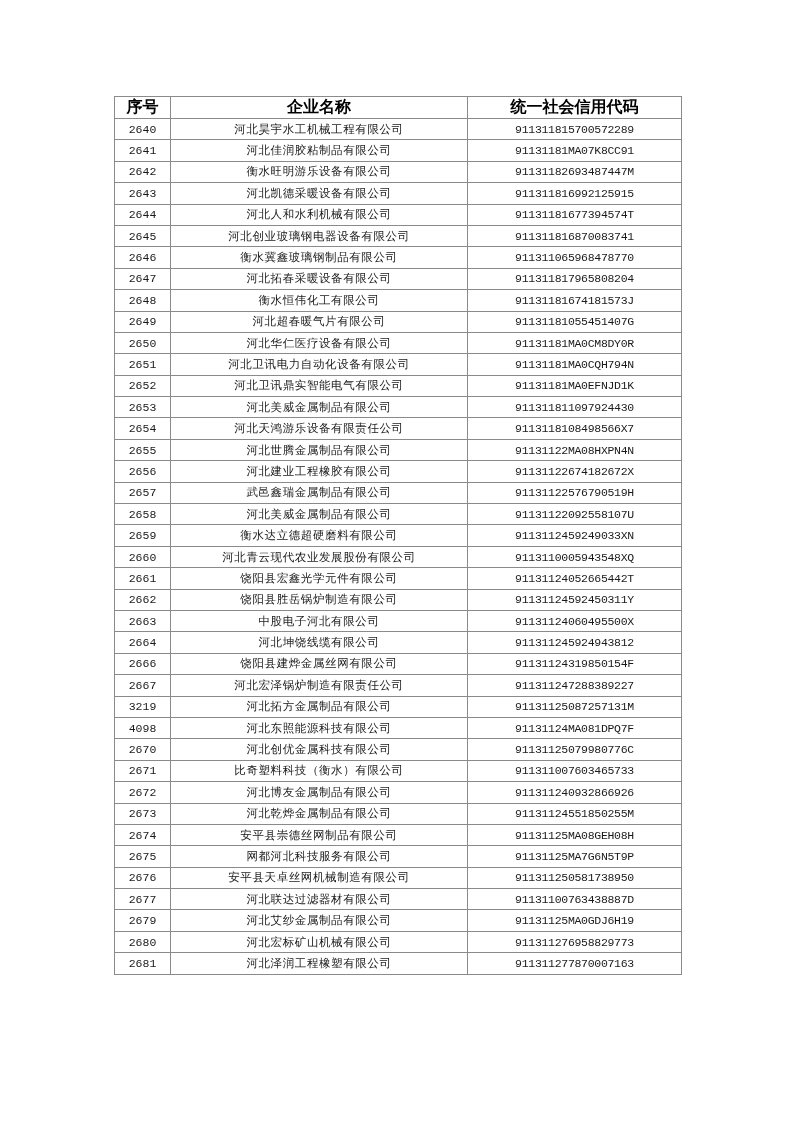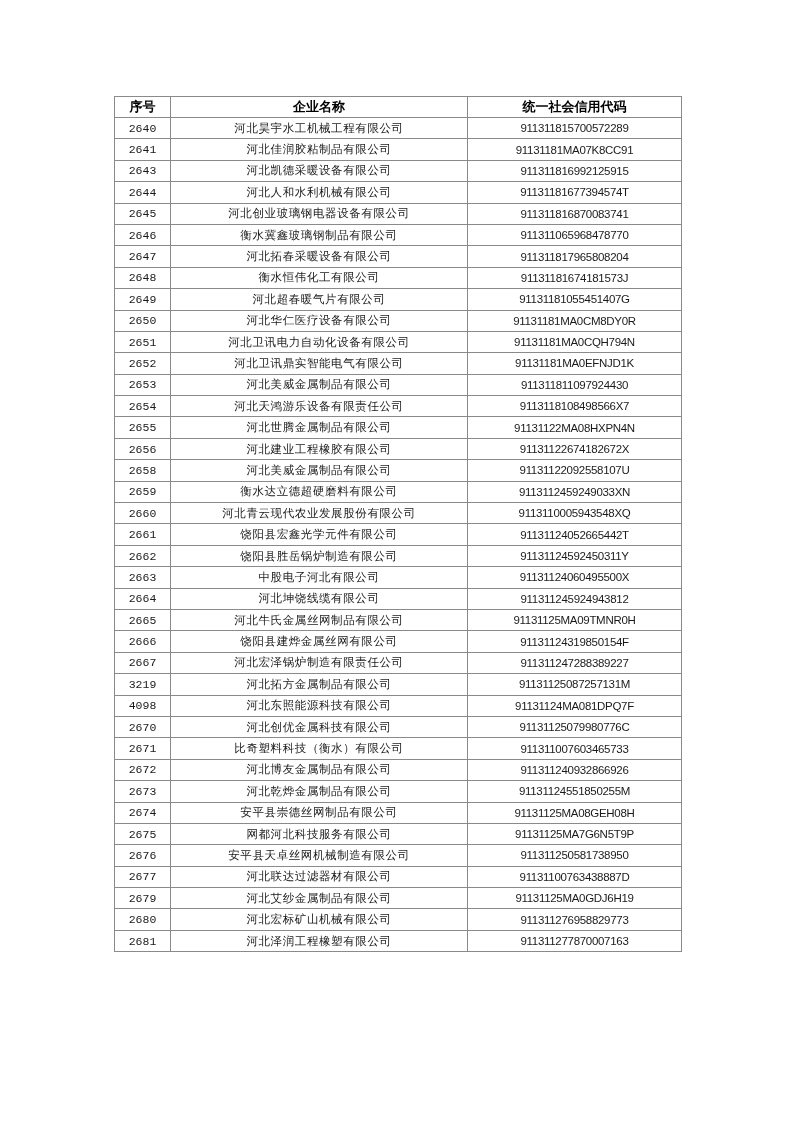--- a/index.html
+++ b/index.html
@@ -35,35 +35,35 @@
     table.registry td {
       border: 1px solid #8a8a8a;
       text-align: center;
       vertical-align: middle;
       padding: 0;
       white-space: nowrap;
       overflow: hidden;
     }
     table.registry th {
       height: 20px;
-      font-size: 13px;
+      font-size: 16px;
       font-weight: bold;
       color: #000;
     }
     table.registry td {
       height: 20.4px;
       font-size: 11.5px;
       color: #1a1a1a;
     }
     td.col-seq {
       font-family: "Liberation Mono", "DejaVu Sans Mono", monospace;
       font-size: 11.5px;
     }
     td.col-code {
-      font-family: Liberation Sans, sans-serif;
+      font-family: Liberation Mono, monospace;
       font-size: 11.5px;
       letter-spacing: -0.3px;
     }
     td.col-name {
       letter-spacing: 0.6px;
     }
     col.c1 { width: 56px; }
     col.c2 { width: 297px; }
     col.c3 { width: 214px; }
   </style>
@@ -89,20 +89,25 @@
           <td class="col-seq">2640</td>
           <td class="col-name">河北昊宇水工机械工程有限公司</td>
           <td class="col-code">911311815700572289</td>
         </tr>
         <tr>
           <td class="col-seq">2641</td>
           <td class="col-name">河北佳润胶粘制品有限公司</td>
           <td class="col-code">91131181MA07K8CC91</td>
         </tr>
         <tr>
+          <td class="col-seq">2642</td>
+          <td class="col-name">衡水旺明游乐设备有限公司</td>
+          <td class="col-code">91131182693487447M</td>
+        </tr>
+        <tr>
           <td class="col-seq">2643</td>
           <td class="col-name">河北凯德采暖设备有限公司</td>
           <td class="col-code">911311816992125915</td>
         </tr>
         <tr>
           <td class="col-seq">2644</td>
           <td class="col-name">河北人和水利机械有限公司</td>
           <td class="col-code">91131181677394574T</td>
         </tr>
         <tr>
@@ -159,20 +164,25 @@
           <td class="col-seq">2655</td>
           <td class="col-name">河北世腾金属制品有限公司</td>
           <td class="col-code">91131122MA08HXPN4N</td>
         </tr>
         <tr>
           <td class="col-seq">2656</td>
           <td class="col-name">河北建业工程橡胶有限公司</td>
           <td class="col-code">91131122674182672X</td>
         </tr>
         <tr>
+          <td class="col-seq">2657</td>
+          <td class="col-name">武邑鑫瑞金属制品有限公司</td>
+          <td class="col-code">91131122576790519H</td>
+        </tr>
+        <tr>
           <td class="col-seq">2658</td>
           <td class="col-name">河北美威金属制品有限公司</td>
           <td class="col-code">91131122092558107U</td>
         </tr>
         <tr>
           <td class="col-seq">2659</td>
           <td class="col-name">衡水达立德超硬磨料有限公司</td>
           <td class="col-code">9113112459249033XN</td>
         </tr>
         <tr>
@@ -192,25 +202,20 @@
         </tr>
         <tr>
           <td class="col-seq">2663</td>
           <td class="col-name">中股电子河北有限公司</td>
           <td class="col-code">91131124060495500X</td>
         </tr>
         <tr>
           <td class="col-seq">2664</td>
           <td class="col-name">河北坤饶线缆有限公司</td>
           <td class="col-code">911311245924943812</td>
-        </tr>
-        <tr>
-          <td class="col-seq">2665</td>
-          <td class="col-name">河北牛氏金属丝网制品有限公司</td>
-          <td class="col-code">91131125MA09TMNR0H</td>
         </tr>
         <tr>
           <td class="col-seq">2666</td>
           <td class="col-name">饶阳县建烨金属丝网有限公司</td>
           <td class="col-code">91131124319850154F</td>
         </tr>
         <tr>
           <td class="col-seq">2667</td>
           <td class="col-name">河北宏泽锅炉制造有限责任公司</td>
           <td class="col-code">911311247288389227</td>

